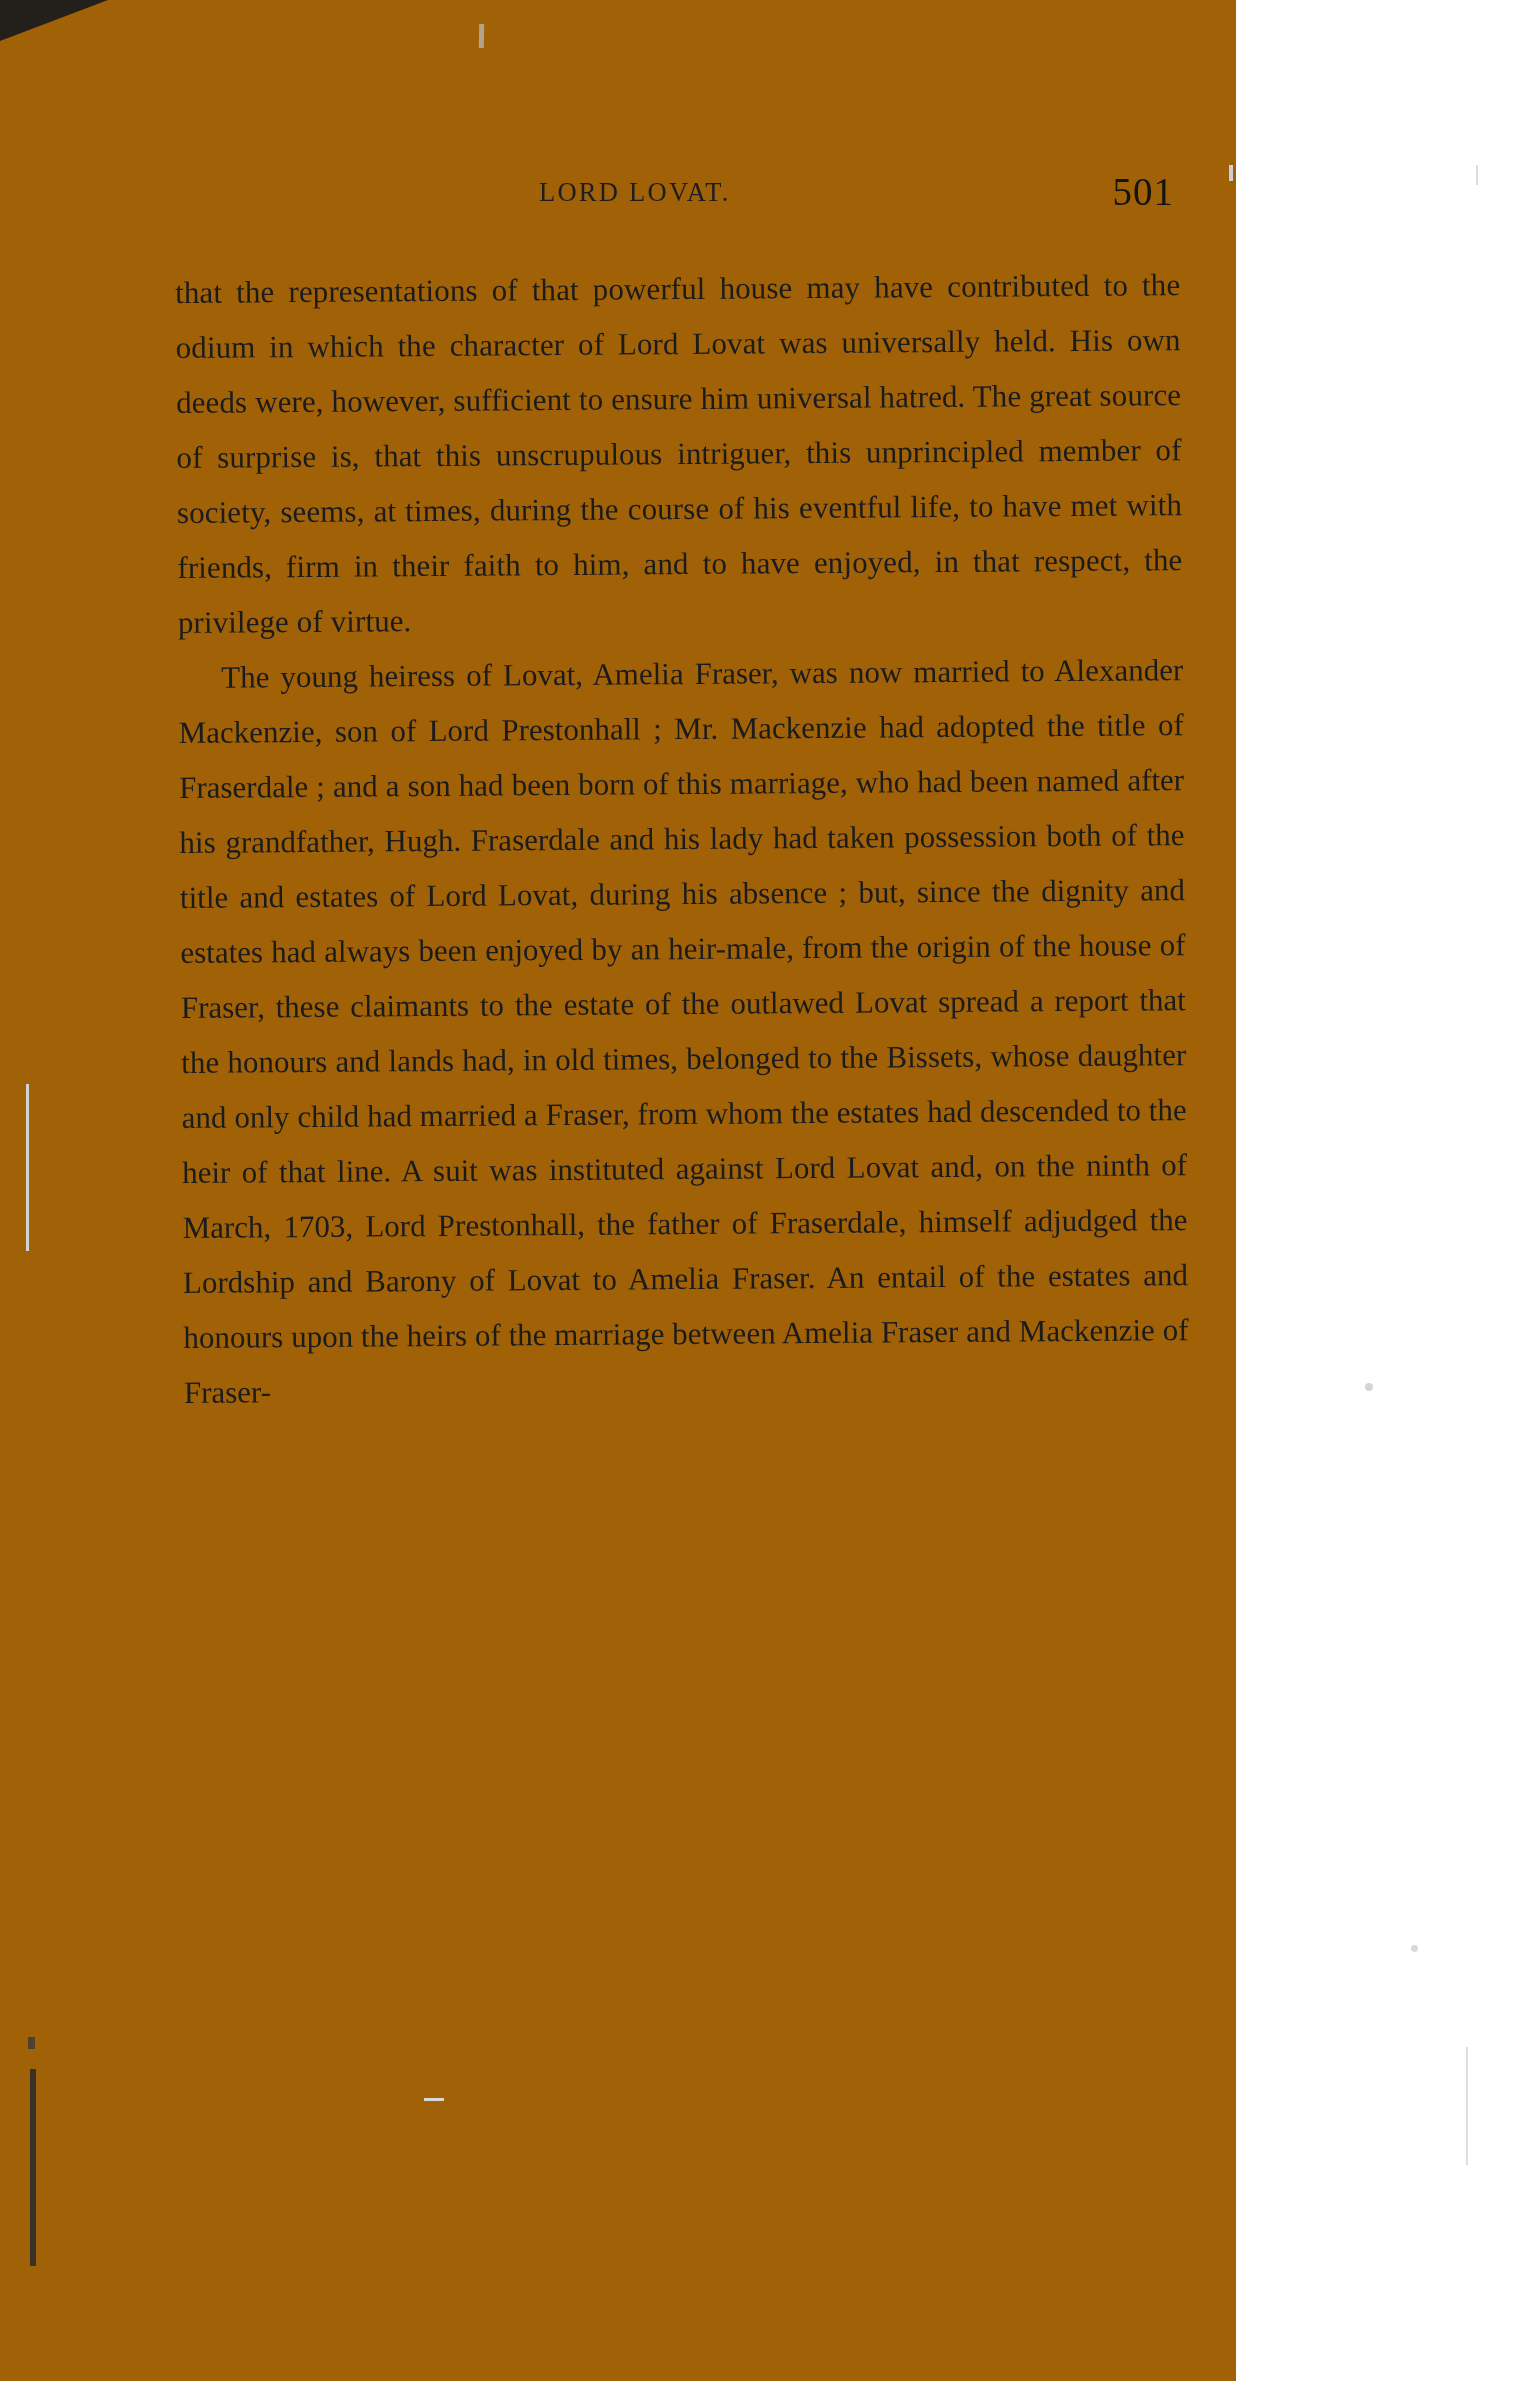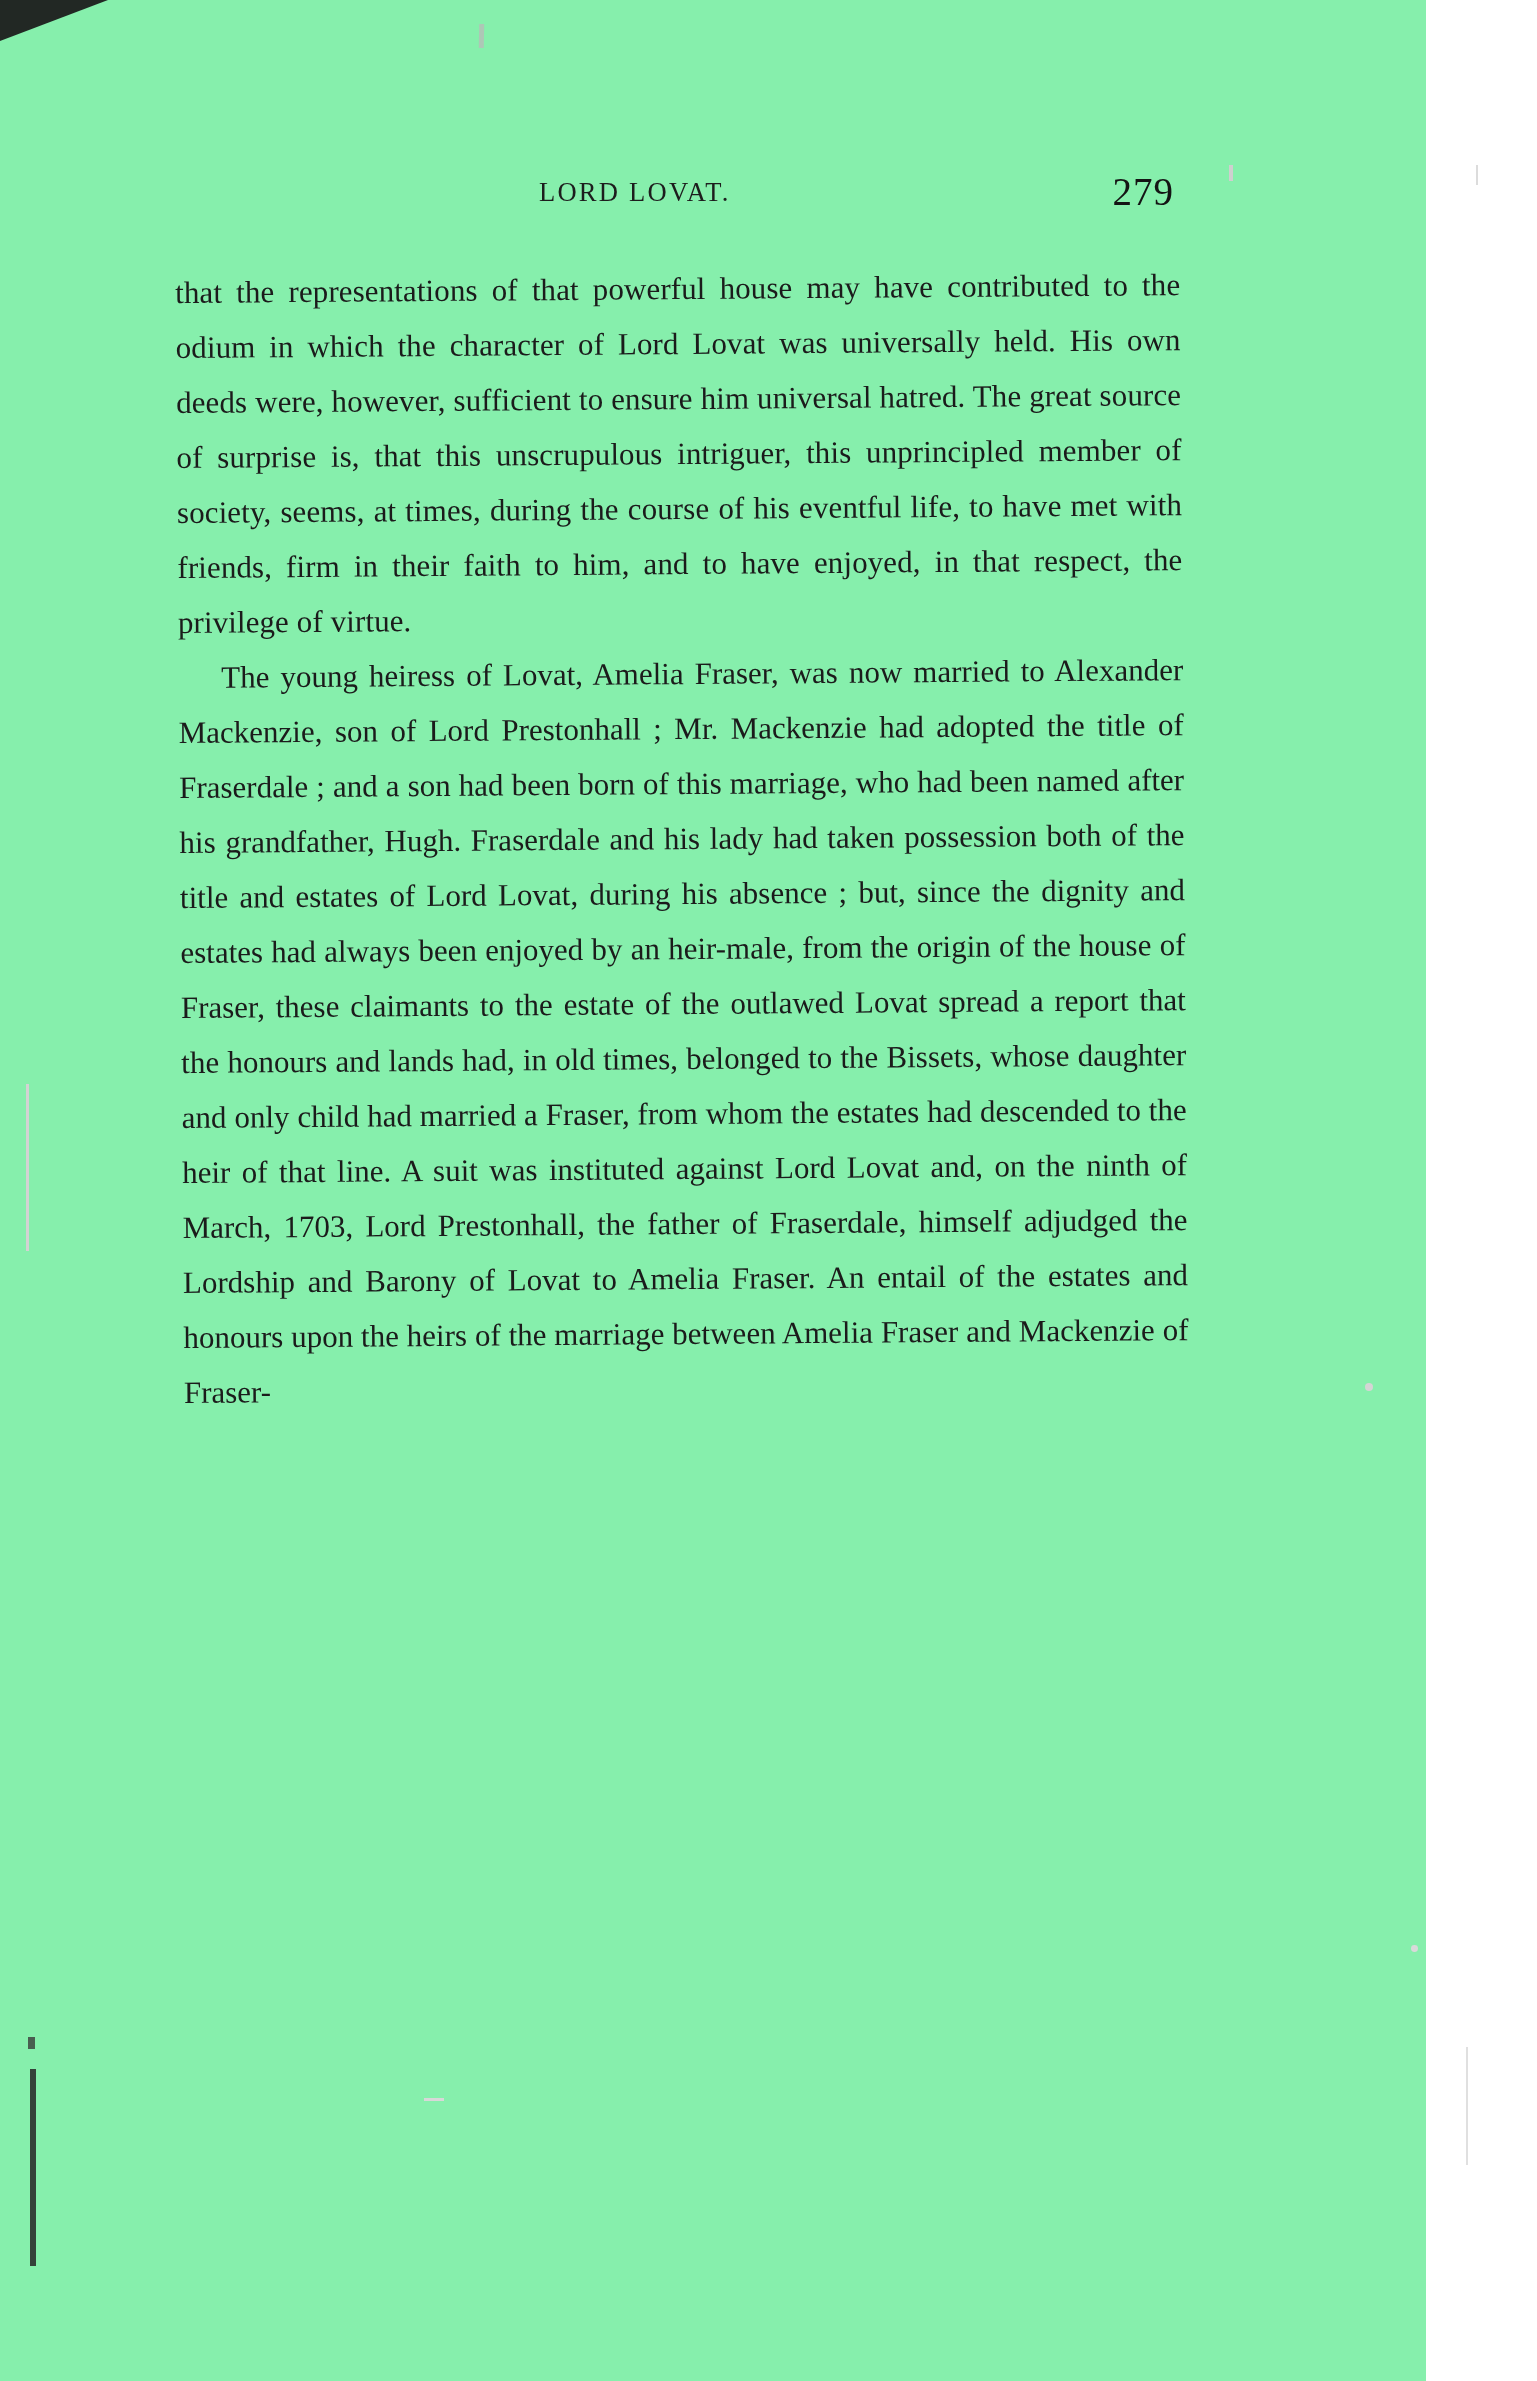--- a/index.html
+++ b/index.html
@@ -13,23 +13,23 @@
     position: relative;
     font-family: "Liberation Serif", serif;
     color: #1a1a1a;
     overflow: hidden;
   }
 
   
   .scan {
     position: absolute;
     left: 0; top: 0;
-    width: 1426px;
+    width: 1236px;
     height: 2382px;
-    background: #86efac;
+    background: #a16207;
   }
 
   
   .corner-wedge {
     position: absolute;
     left: 0; top: 0;
     width: 0; height: 0;
     border-left: 108px solid #1c1c1c;
     border-bottom: 41px solid transparent;
     opacity: .95;
@@ -169,21 +169,21 @@
   <div class="bottom-speck"></div>
   <div class="right-dot"></div>
   <div class="right-dot2"></div>
   <div class="right-hair"></div>
   <div class="right-hair2"></div>
 
   <div class="page-inner">
 
     <div class="running-head">
       <div class="head-title">LORD LOVAT.</div>
-      <div class="page-number">279</div>
+      <div class="page-number">501</div>
     </div>
 
     <div class="body-text skew">
       <p>that the representations of that powerful house may have contributed to the odium in which the character of Lord Lovat was universally held. His own deeds were, however, sufficient to ensure him universal hatred. The great source of surprise is, that this unscrupulous intriguer, this unprincipled member of society, seems, at times, during the course of his eventful life, to have met with friends, firm in their faith to him, and to have enjoyed, in that respect, the privilege of virtue.</p>
       <p class="indent">The young heiress of Lovat, Amelia Fraser, was now married to Alexander Mackenzie, son of Lord Prestonhall ; Mr. Mackenzie had adopted the title of Fraserdale ; and a son had been born of this marriage, who had been named after his grandfather, Hugh. Fraserdale and his lady had taken possession both of the title and estates of Lord Lovat, during his absence ; but, since the dignity and estates had always been enjoyed by an heir-male, from the origin of the house of Fraser, these claimants to the estate of the outlawed Lovat spread a report that the honours and lands had, in old times, belonged to the Bissets, whose daughter and only child had married a Fraser, from whom the estates had descended to the heir of that line. A suit was instituted against Lord Lovat and, on the ninth of March, 1703, Lord Prestonhall, the father of Fraserdale, himself adjudged the Lordship and Barony of Lovat to Amelia Fraser. An entail of the estates and honours upon the heirs of the marriage between Amelia Fraser and Mackenzie of Fraser-</p>
     </div>
 
   </div>
 </div>
 

